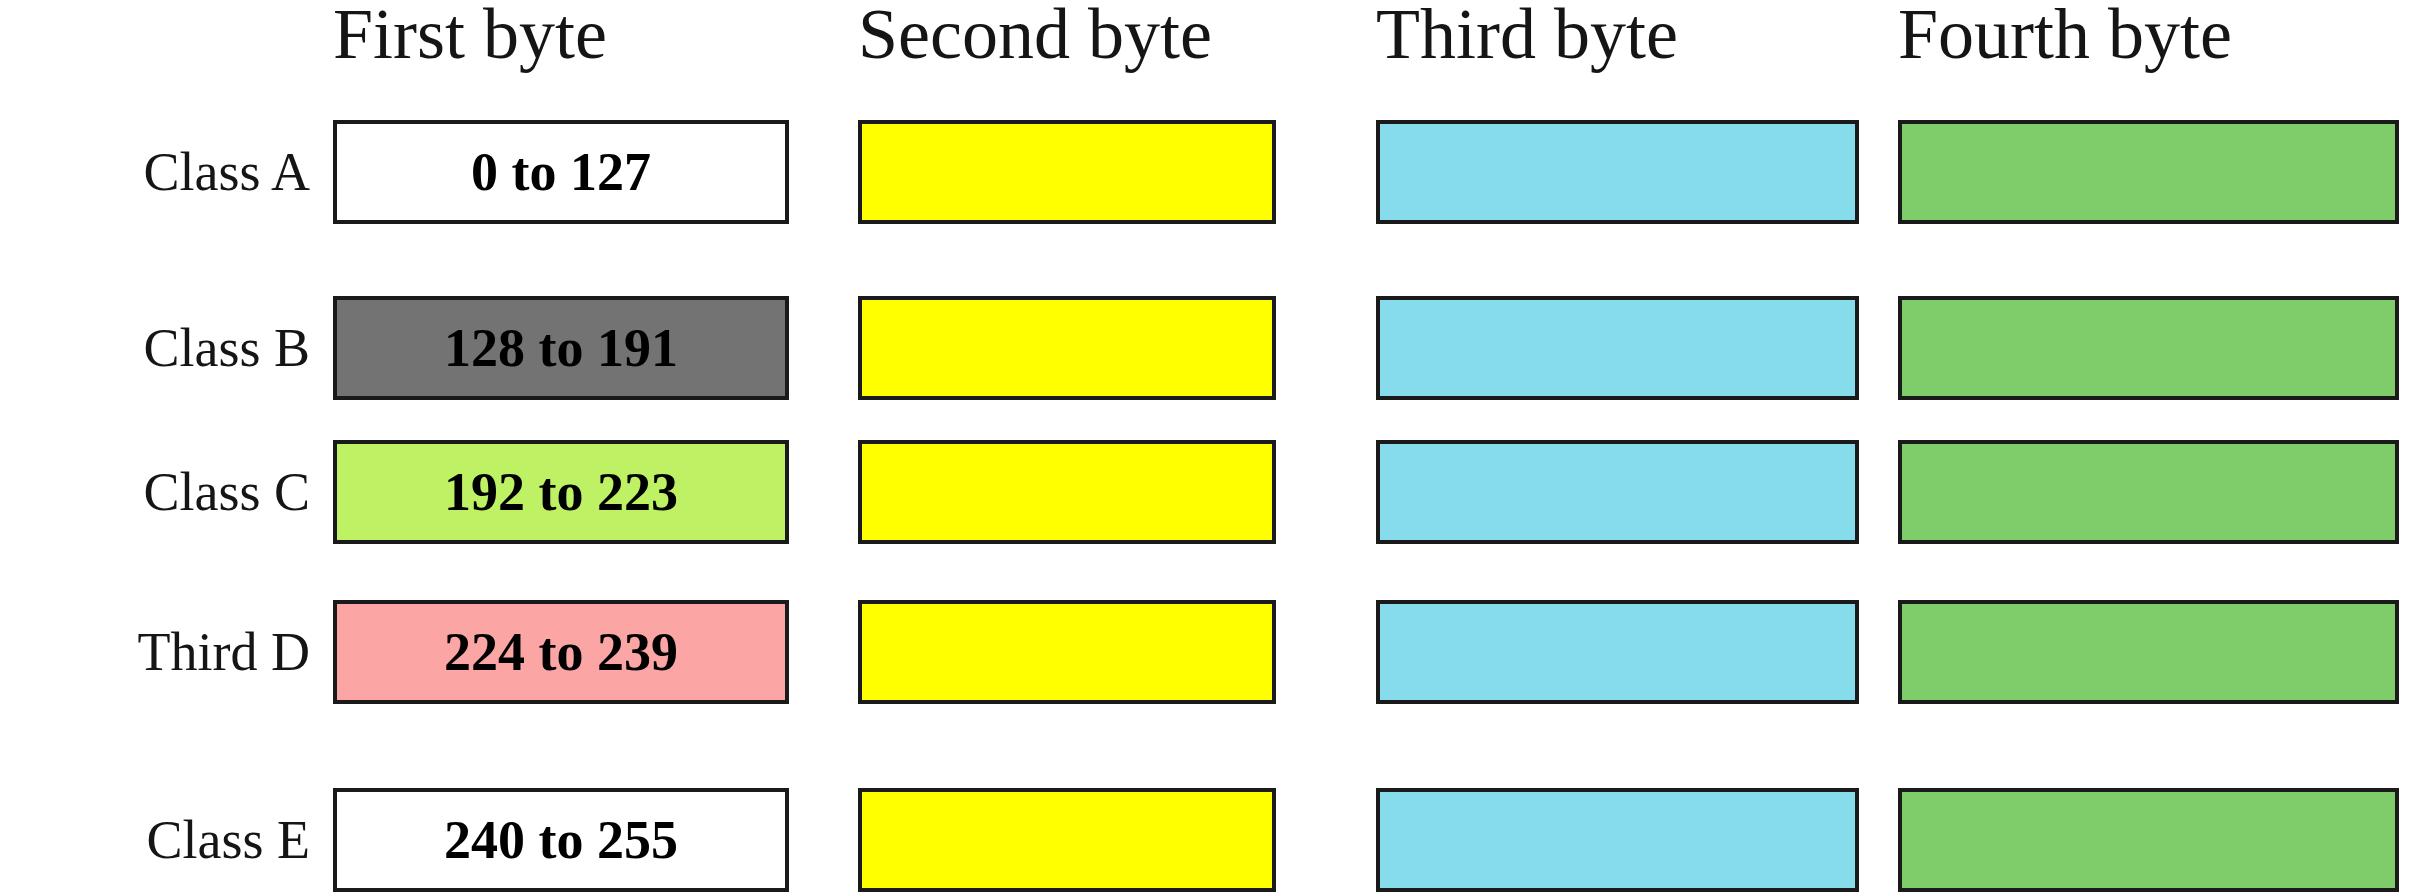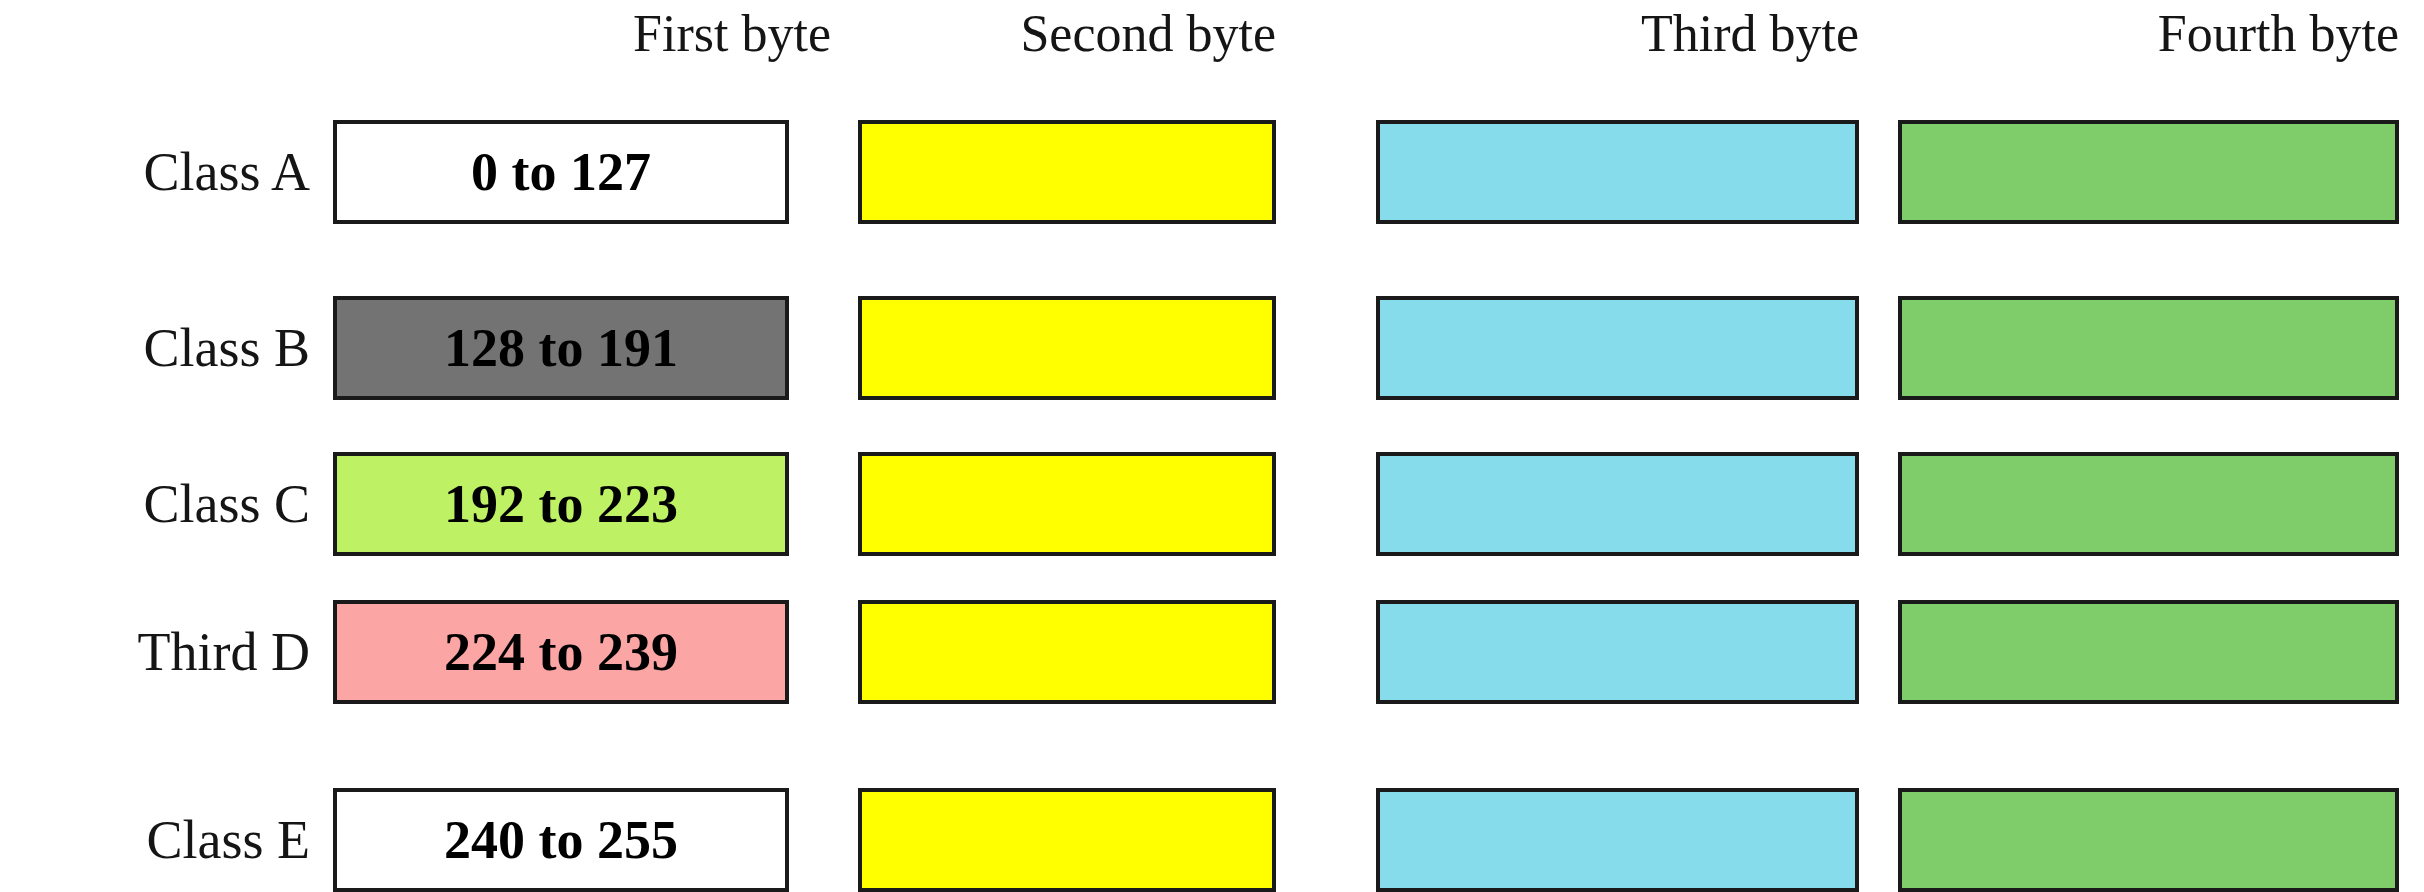--- a/index.html
+++ b/index.html
@@ -21,23 +21,23 @@
     height: 892px;
     background: #ffffff;
   }
 
   
   .col-header {
     position: absolute;
     top: 2px;
     height: 64px;
     line-height: 64px;
-    font-size: 52px;
+    font-size: 72px;
     font-weight: normal;
-    text-align: right;
+    text-align: left;
     white-space: nowrap;
     color: #151515;
   }
   .col-header.c1 { left: 333px; width: 498px; }
   .col-header.c2 { left: 858px; width: 418px; }
   .col-header.c3 { left: 1376px; width: 483px; }
   .col-header.c4 { left: 1898px; width: 501px; }
 
   
   .row {
@@ -103,21 +103,21 @@
   </div>
 
   <div class="row" style="top:296px;">
     <div class="class-label">Class B</div>
     <div class="cell first" style="background: #737373;">128 to 191</div>
     <div class="cell second" style="background: rgb(255, 255, 0);"></div>
     <div class="cell third" style="background: rgb(135, 220, 235);"></div>
     <div class="cell fourth" style="background: rgb(127, 204, 107);"></div>
   </div>
 
-  <div class="row" style="top:452px;">
+  <div class="row" style="top:440px;">
     <div class="class-label">Class C</div>
     <div class="cell first" style="background: #bef264;">192 to 223</div>
     <div class="cell second" style="background: rgb(255, 255, 0);"></div>
     <div class="cell third" style="background: rgb(135, 220, 235);"></div>
     <div class="cell fourth" style="background: rgb(127, 204, 107);"></div>
   </div>
 
   <div class="row" style="top:600px;">
     <div class="class-label">Third D</div>
     <div class="cell first" style="background: #fca5a5;">224 to 239</div>

